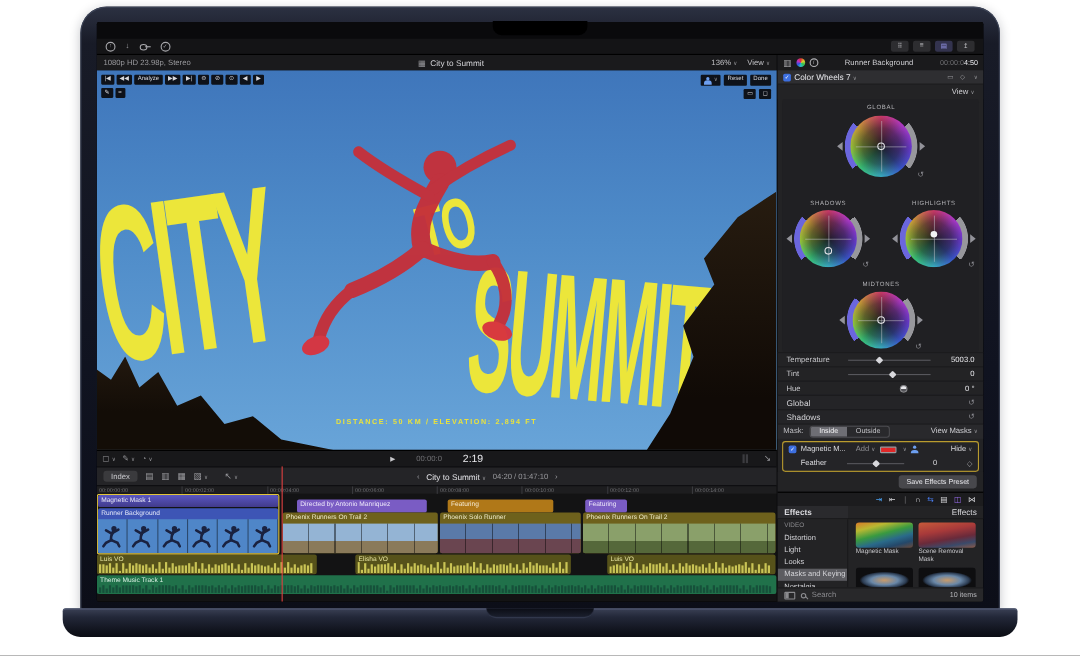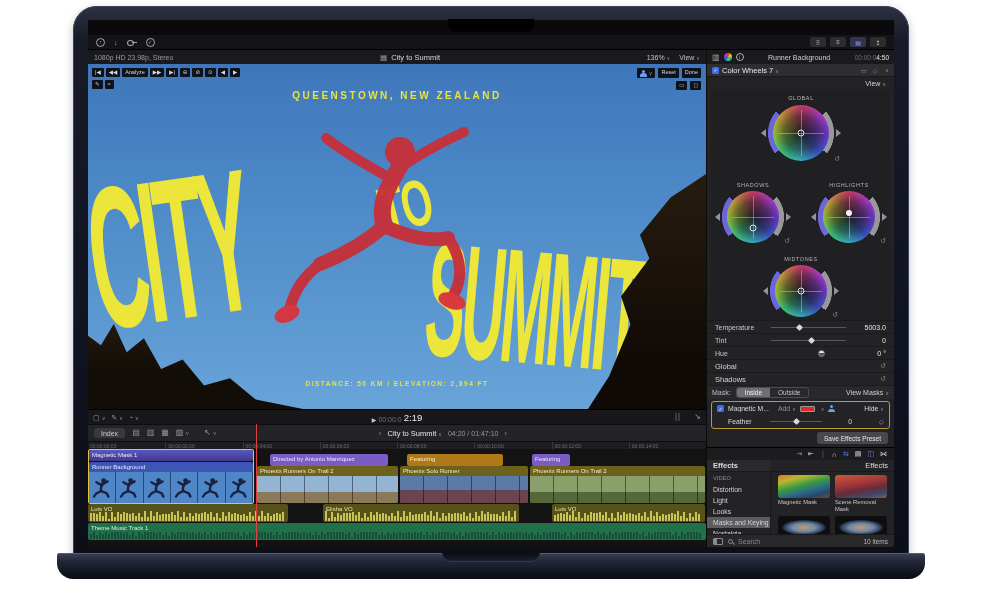--- a/index.html
+++ b/index.html
@@ -52,21 +52,21 @@
   .hero { position:absolute; left:0; top:38px; width:618px; height:272px; z-index:2; }
   .cliff-l { position:absolute; left:0; bottom:0; width:215px; height:118px; z-index:3;
     background:linear-gradient(180deg,#2c1f13,#130d07 70%);
     clip-path:polygon(0 100%,0 38%,6% 46%,12% 28%,18% 52%,26% 40%,34% 66%,44% 58%,54% 80%,66% 74%,78% 92%,100% 100%); }
   .cliff-r { position:absolute; right:0; bottom:0; width:118px; height:235px; z-index:3;
     background:linear-gradient(180deg,#271c10,#100a06 80%);
     clip-path:polygon(100% 0,100% 100%,0 100%,18% 86%,36% 64%,28% 52%,52% 36%,44% 26%,70% 10%,88% 4%); }
 
   
   .transport { height:15px; background:#18181a; border-top:1px solid #000; display:flex; align-items:center; padding:0 5px; position:relative; font-size:7px; color:#8a8a8e; }
-  .tp-center { position:absolute; left:50%; transform:translateX(-50%); display:flex; align-items:flex-end; gap:2px; }
+  .tp-center { position:absolute; left:50%; transform:translateX(-50%); display:flex; align-items:center; gap:19px; }
   .tc-dim { color:#6f6f73; font-size:7px; }
   .tc-big { color:#ececf0; font-size:9.5px; }
   .meters { display:flex; gap:1.5px; margin-left:auto; margin-right:14px; }
   .meters i { width:2px; height:8px; background:#3b3b3f; }
   .tl-toolbar { height:17px; background:#242427; border-top:1px solid #0d0d0f; display:flex; align-items:center; padding:0 6px; gap:7px; position:relative; }
   .index-btn { background:#3a3a3d; color:#cacace; font-size:7px; padding:1.5px 7px; border-radius:3px; }
   .tl-icn { color:#98989c; font-size:8px; line-height:1; }
   .tl-nav { position:absolute; left:50%; transform:translateX(-14%); display:flex; align-items:center; gap:6px; font-size:7px; color:#98989c; }
   .tl-proj { color:#e4e4e8; font-size:7.5px; }
   .ruler { height:8px; background:#1d1d1f; border-top:1px solid #0d0d0f; display:flex; font-size:5px; color:#6f6f73; align-items:center; overflow:hidden; }
@@ -225,21 +225,20 @@
                   <span class="chv">∨</span>
                 </span>
               <span class="abtn">Reset</span>
               <span class="abtn">Done</span>
             </div>
             <div class="tr-controls2">
               <span class="abtn">▭</span>
               <span class="abtn">◻</span>
             </div>
 
-            <div class="location-text">QUEENSTOWN, NEW ZEALAND</div>
 
             <svg class="hero" viewBox="0 0 618 272">
               <g fill="#ece63a">
                 <text transform="translate(12,228) rotate(-8) scale(0.92,2.35)" font-size="86" font-weight="bold" letter-spacing="-6" font-family="Liberation Sans, sans-serif">CITY</text>
                 <text transform="translate(298,132) rotate(-14) scale(0.95,1.55)" font-size="42" font-weight="bold" letter-spacing="-2" font-family="Liberation Sans, sans-serif">TO</text>
                 <text transform="translate(334,252) rotate(5) scale(0.82,2.25)" font-size="72" font-weight="bold" letter-spacing="-4" font-family="Liberation Sans, sans-serif">SUMMIT</text>
               </g>
               <g stroke="#c5303a" fill="none" stroke-linecap="round" opacity="0.96">
                 <circle cx="312" cy="50" r="15" fill="#c5303a" stroke="none"></circle>
                 <path d="M312,64 C300,84 290,102 296,124" stroke-width="17"></path>

